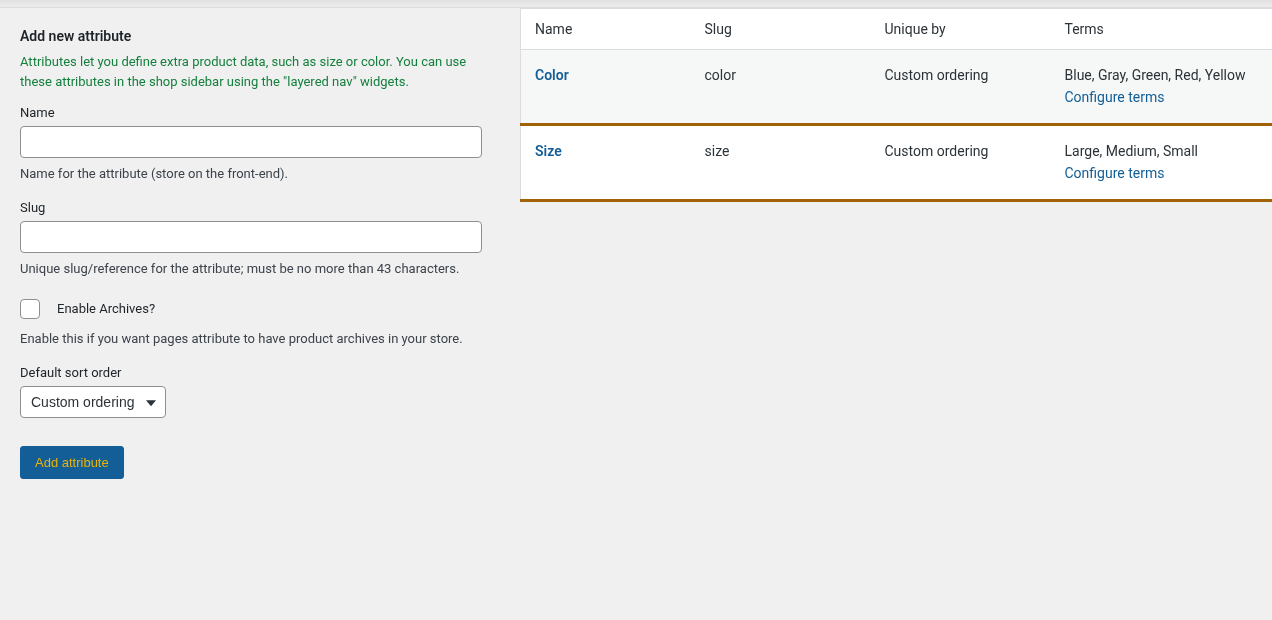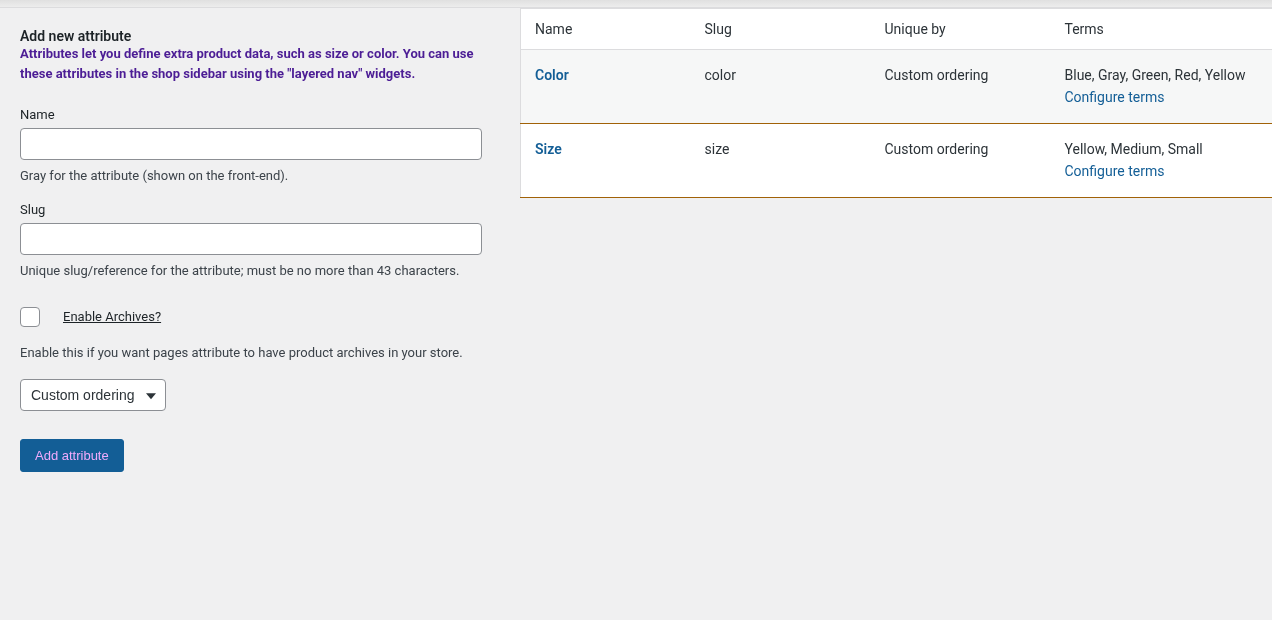--- a/index.html
+++ b/index.html
@@ -31,27 +31,27 @@
       padding: 20px 20px 20px 20px;
     }
     .right-col {
       flex: 1;
       padding: 0;
     }
     h2.section-title {
       font-size: 14px;
       font-weight: 600;
       color: #1d2327;
+      margin-bottom: 8px;
     }
     p.section-desc {
       font-size: 13px;
-      color: #4c1d95;
+      color: #15803d;
       line-height: 1.5;
-      margin-bottom: 24px;
-      font-weight: bold;
+      margin-bottom: 14px;
     }
     .form-field {
       margin-bottom: 16px;
     }
     .form-field label {
       display: block;
       font-size: 13px;
       color: #1d2327;
       margin-bottom: 6px;
     }
@@ -82,22 +82,21 @@
       height: 20px;
       border: 1px solid #8c8f94;
       border-radius: 4px;
       background: #fff;
       appearance: none;
       cursor: pointer;
     }
     .checkbox-row label {
       font-size: 13px;
       color: #1d2327;
-      margin: 13px;
-      text-decoration: underline;
+      margin: 7px;
     }
     .select-wrap {
       position: relative;
       display: inline-block;
     }
     select {
       appearance: none;
       padding: 6px 30px 6px 10px;
       border: 1px solid #8c8f94;
       border-radius: 4px;
@@ -117,21 +116,21 @@
       height: 0;
       border-left: 5px solid transparent;
       border-right: 5px solid transparent;
       border-top: 6px solid #2c3338;
       pointer-events: none;
     }
     .button-primary {
       display: inline-block;
       padding: 8px 14px;
       background: #135e96;
-      color: #f0abfc;
+      color: #eab308;
       border: 1px solid #135e96;
       border-radius: 3px;
       font-size: 13px;
       cursor: pointer;
       margin-top: 12px;
     }
     table.attributes {
       width: 100%;
       border-collapse: collapse;
       background: #fff;
@@ -144,21 +143,21 @@
       font-size: 14px;
       color: #2c3338;
       padding: 12px 14px;
       border-bottom: 1px solid #dcdcde;
       background: #fff;
     }
     table.attributes td {
       padding: 14px 14px;
       font-size: 14px;
       color: #2c3338;
-      border-bottom: 1px solid #a16207;
+      border-bottom: 3px solid #a16207;
       vertical-align: top;
       line-height: 1.6;
     }
     table.attributes tr:nth-child(odd) td {
       background: #f6f7f7;
     }
     table.attributes tr:nth-child(even) td {
       background: #fff;
     }
     a.link {
@@ -183,38 +182,39 @@
 
 <div class="container">
 
   <div class="left-col">
     <h2 class="section-title">Add new attribute</h2>
     <p class="section-desc">Attributes let you define extra product data, such as size or color. You can use these attributes in the shop sidebar using the "layered nav" widgets.</p>
 
     <div class="form-field">
       <label>Name</label>
       <input type="text" value="" style="">
-      <p class="help">Gray for the attribute (shown on the front-end).</p>
+      <p class="help">Name for the attribute (store on the front-end).</p>
     </div>
 
     <div class="form-field">
       <label>Slug</label>
       <input type="text" value="" style="">
       <p class="help">Unique slug/reference for the attribute; must be no more than 43 characters.</p>
     </div>
 
     <div class="form-field">
       <div class="checkbox-row">
         <input type="checkbox" style="">
         <label>Enable Archives?</label>
       </div>
       <p class="help">Enable this if you want pages attribute to have product archives in your store.</p>
     </div>
 
     <div class="form-field">
+      <label>Default sort order</label>
       <div class="select-wrap">
         <select>
           <option>Custom ordering</option>
         </select>
       </div>
     </div>
 
     <button class="button-primary">Add attribute</button>
   </div>
 
@@ -236,21 +236,21 @@
           <td>
             <span class="terms-line">Blue, Gray, Green, Red, Yellow</span>
             <a class="link">Configure terms</a>
           </td>
         </tr>
         <tr>
           <td><a class="link bold">Size</a></td>
           <td>size</td>
           <td>Custom ordering</td>
           <td>
-            <span class="terms-line">Yellow, Medium, Small</span>
+            <span class="terms-line">Large, Medium, Small</span>
             <a class="link">Configure terms</a>
           </td>
         </tr>
       </tbody>
     </table>
   </div>
 
 </div>
 
 </body></html>

